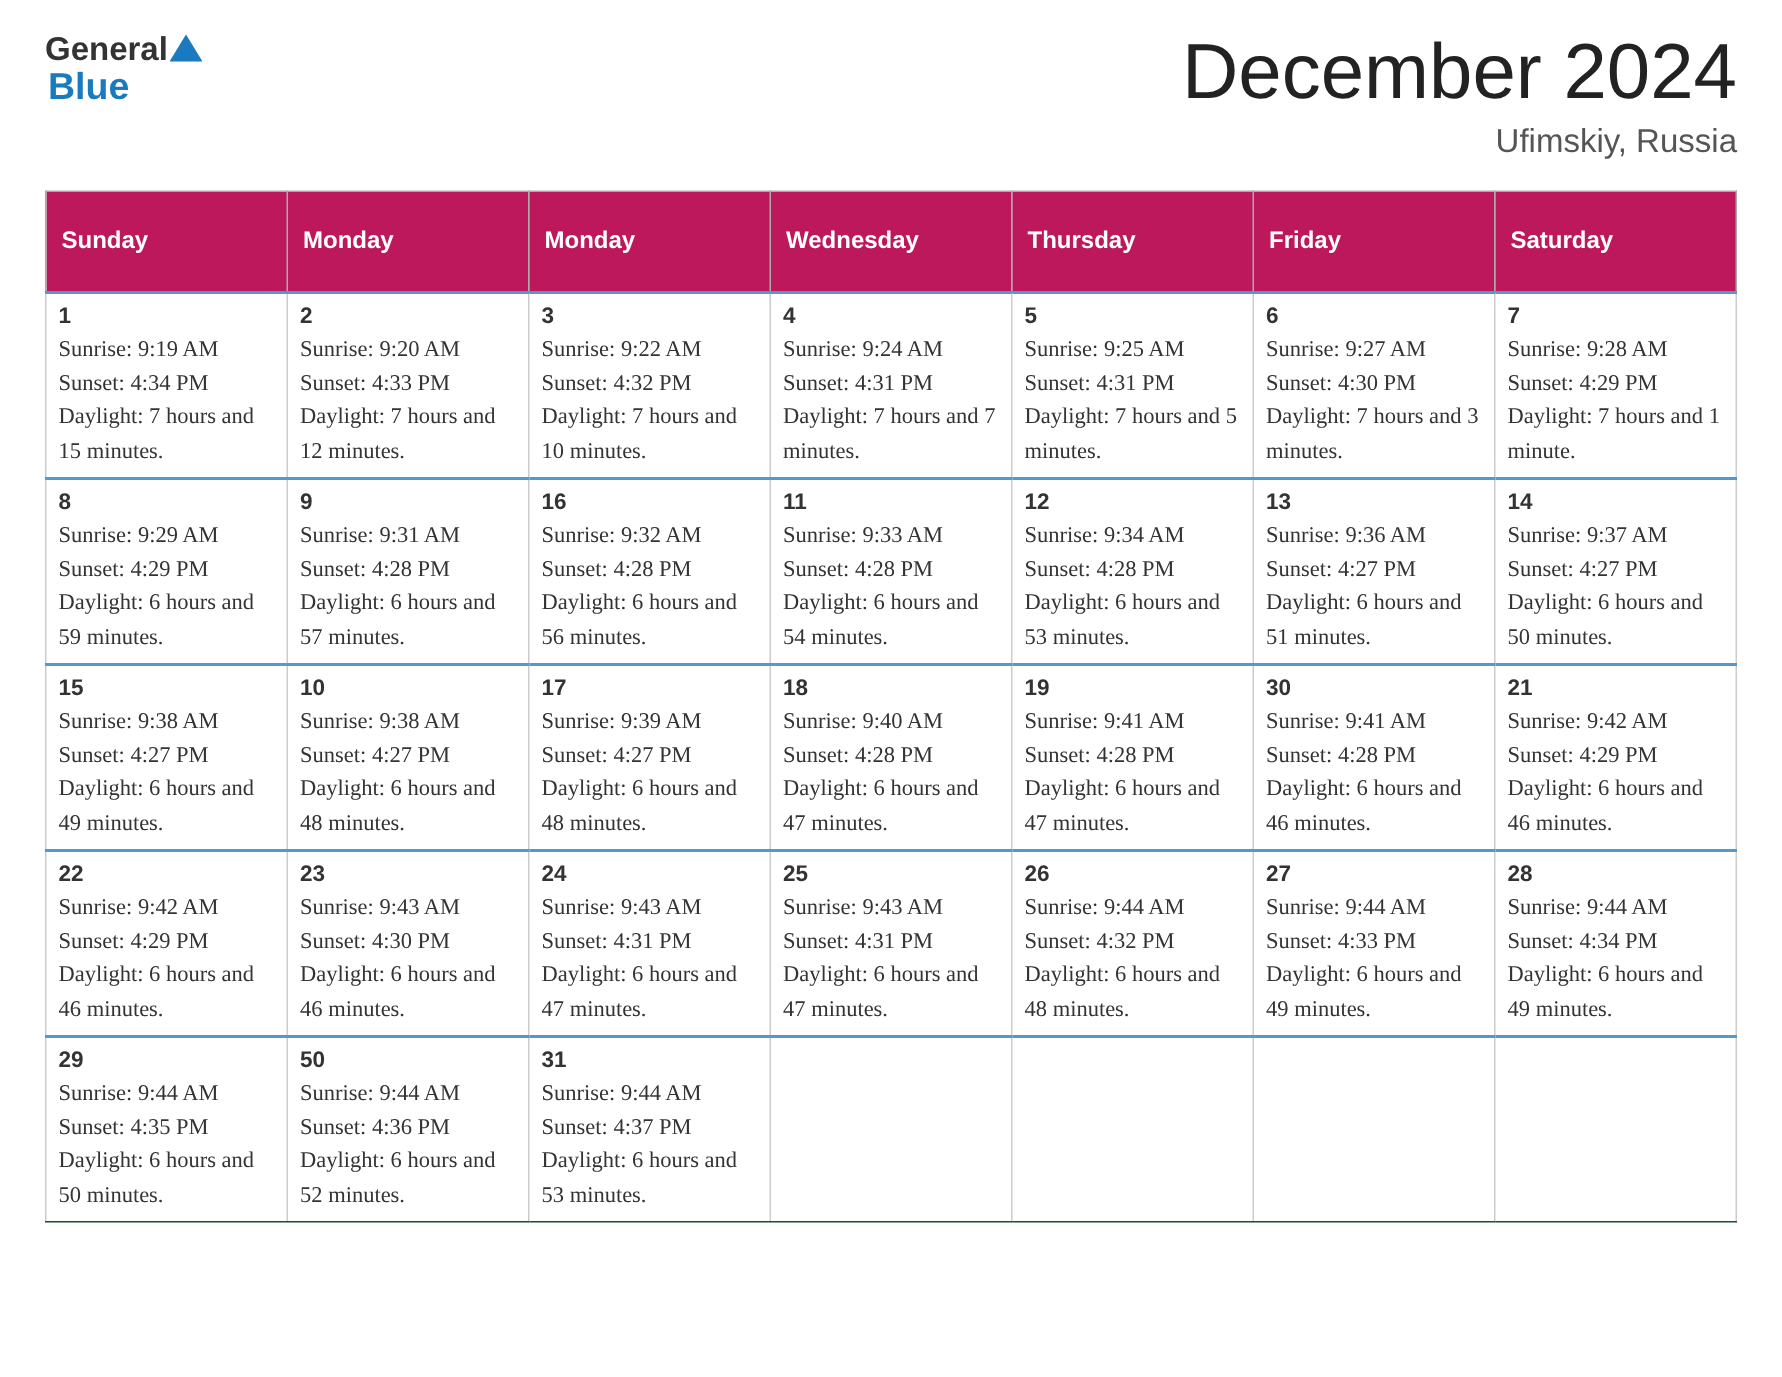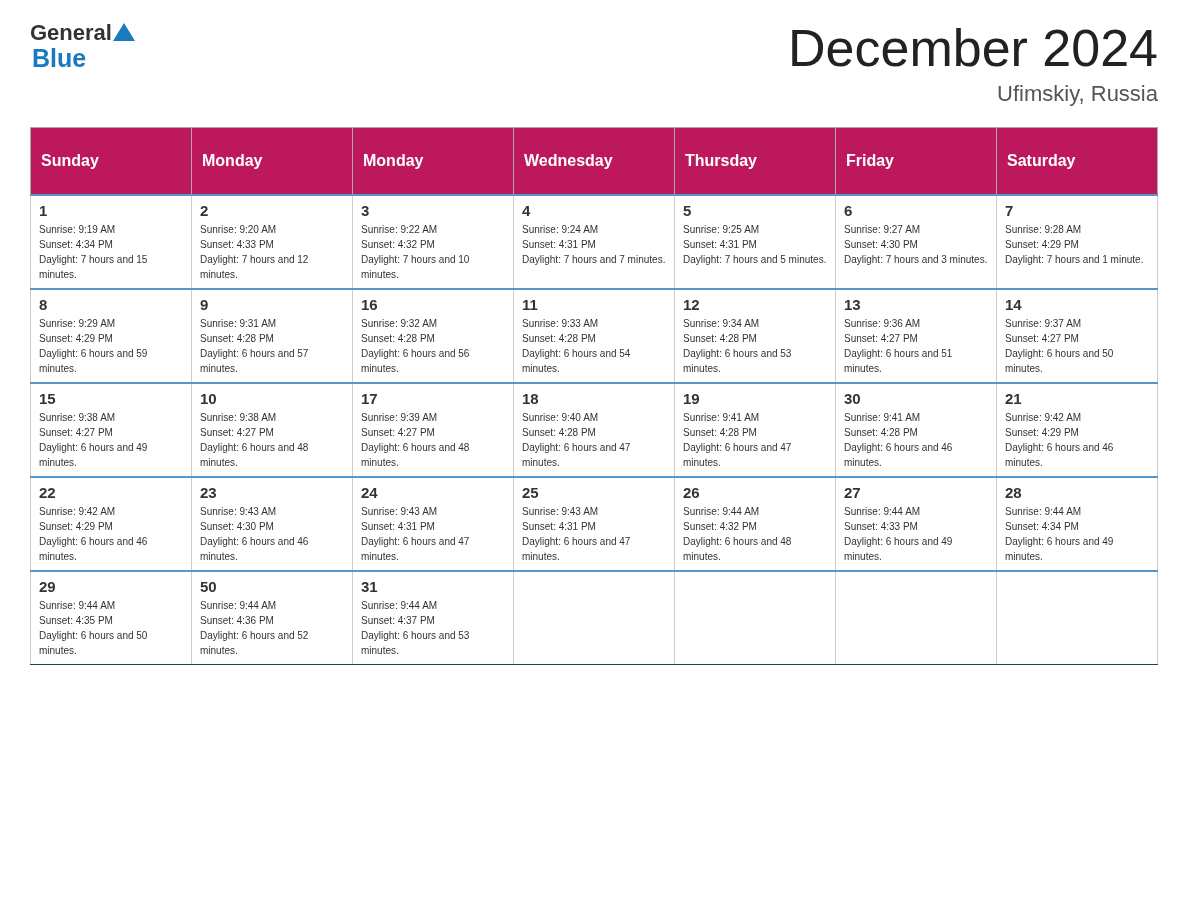--- a/index.html
+++ b/index.html
@@ -81,22 +81,23 @@
     .calendar tr:last-child td {
       border-bottom: 1px solid #14532d;
     }
     .day-number {
       font-size: 15px;
       font-weight: bold;
       margin-bottom: 3px;
       display: block;
     }
     .day-info {
-      font-size: 10px;
+      font-size: 15px;
       line-height: 1.5;
+      font-family: Liberation Serif, serif;
     }
     .empty-cell {
       background: #fff;
     }
     
     .calendar tbody tr td {
       border-top: 2px solid #2a7ab8;
     }
     .calendar tbody tr td {
       border-top: 1px solid #ccc;

